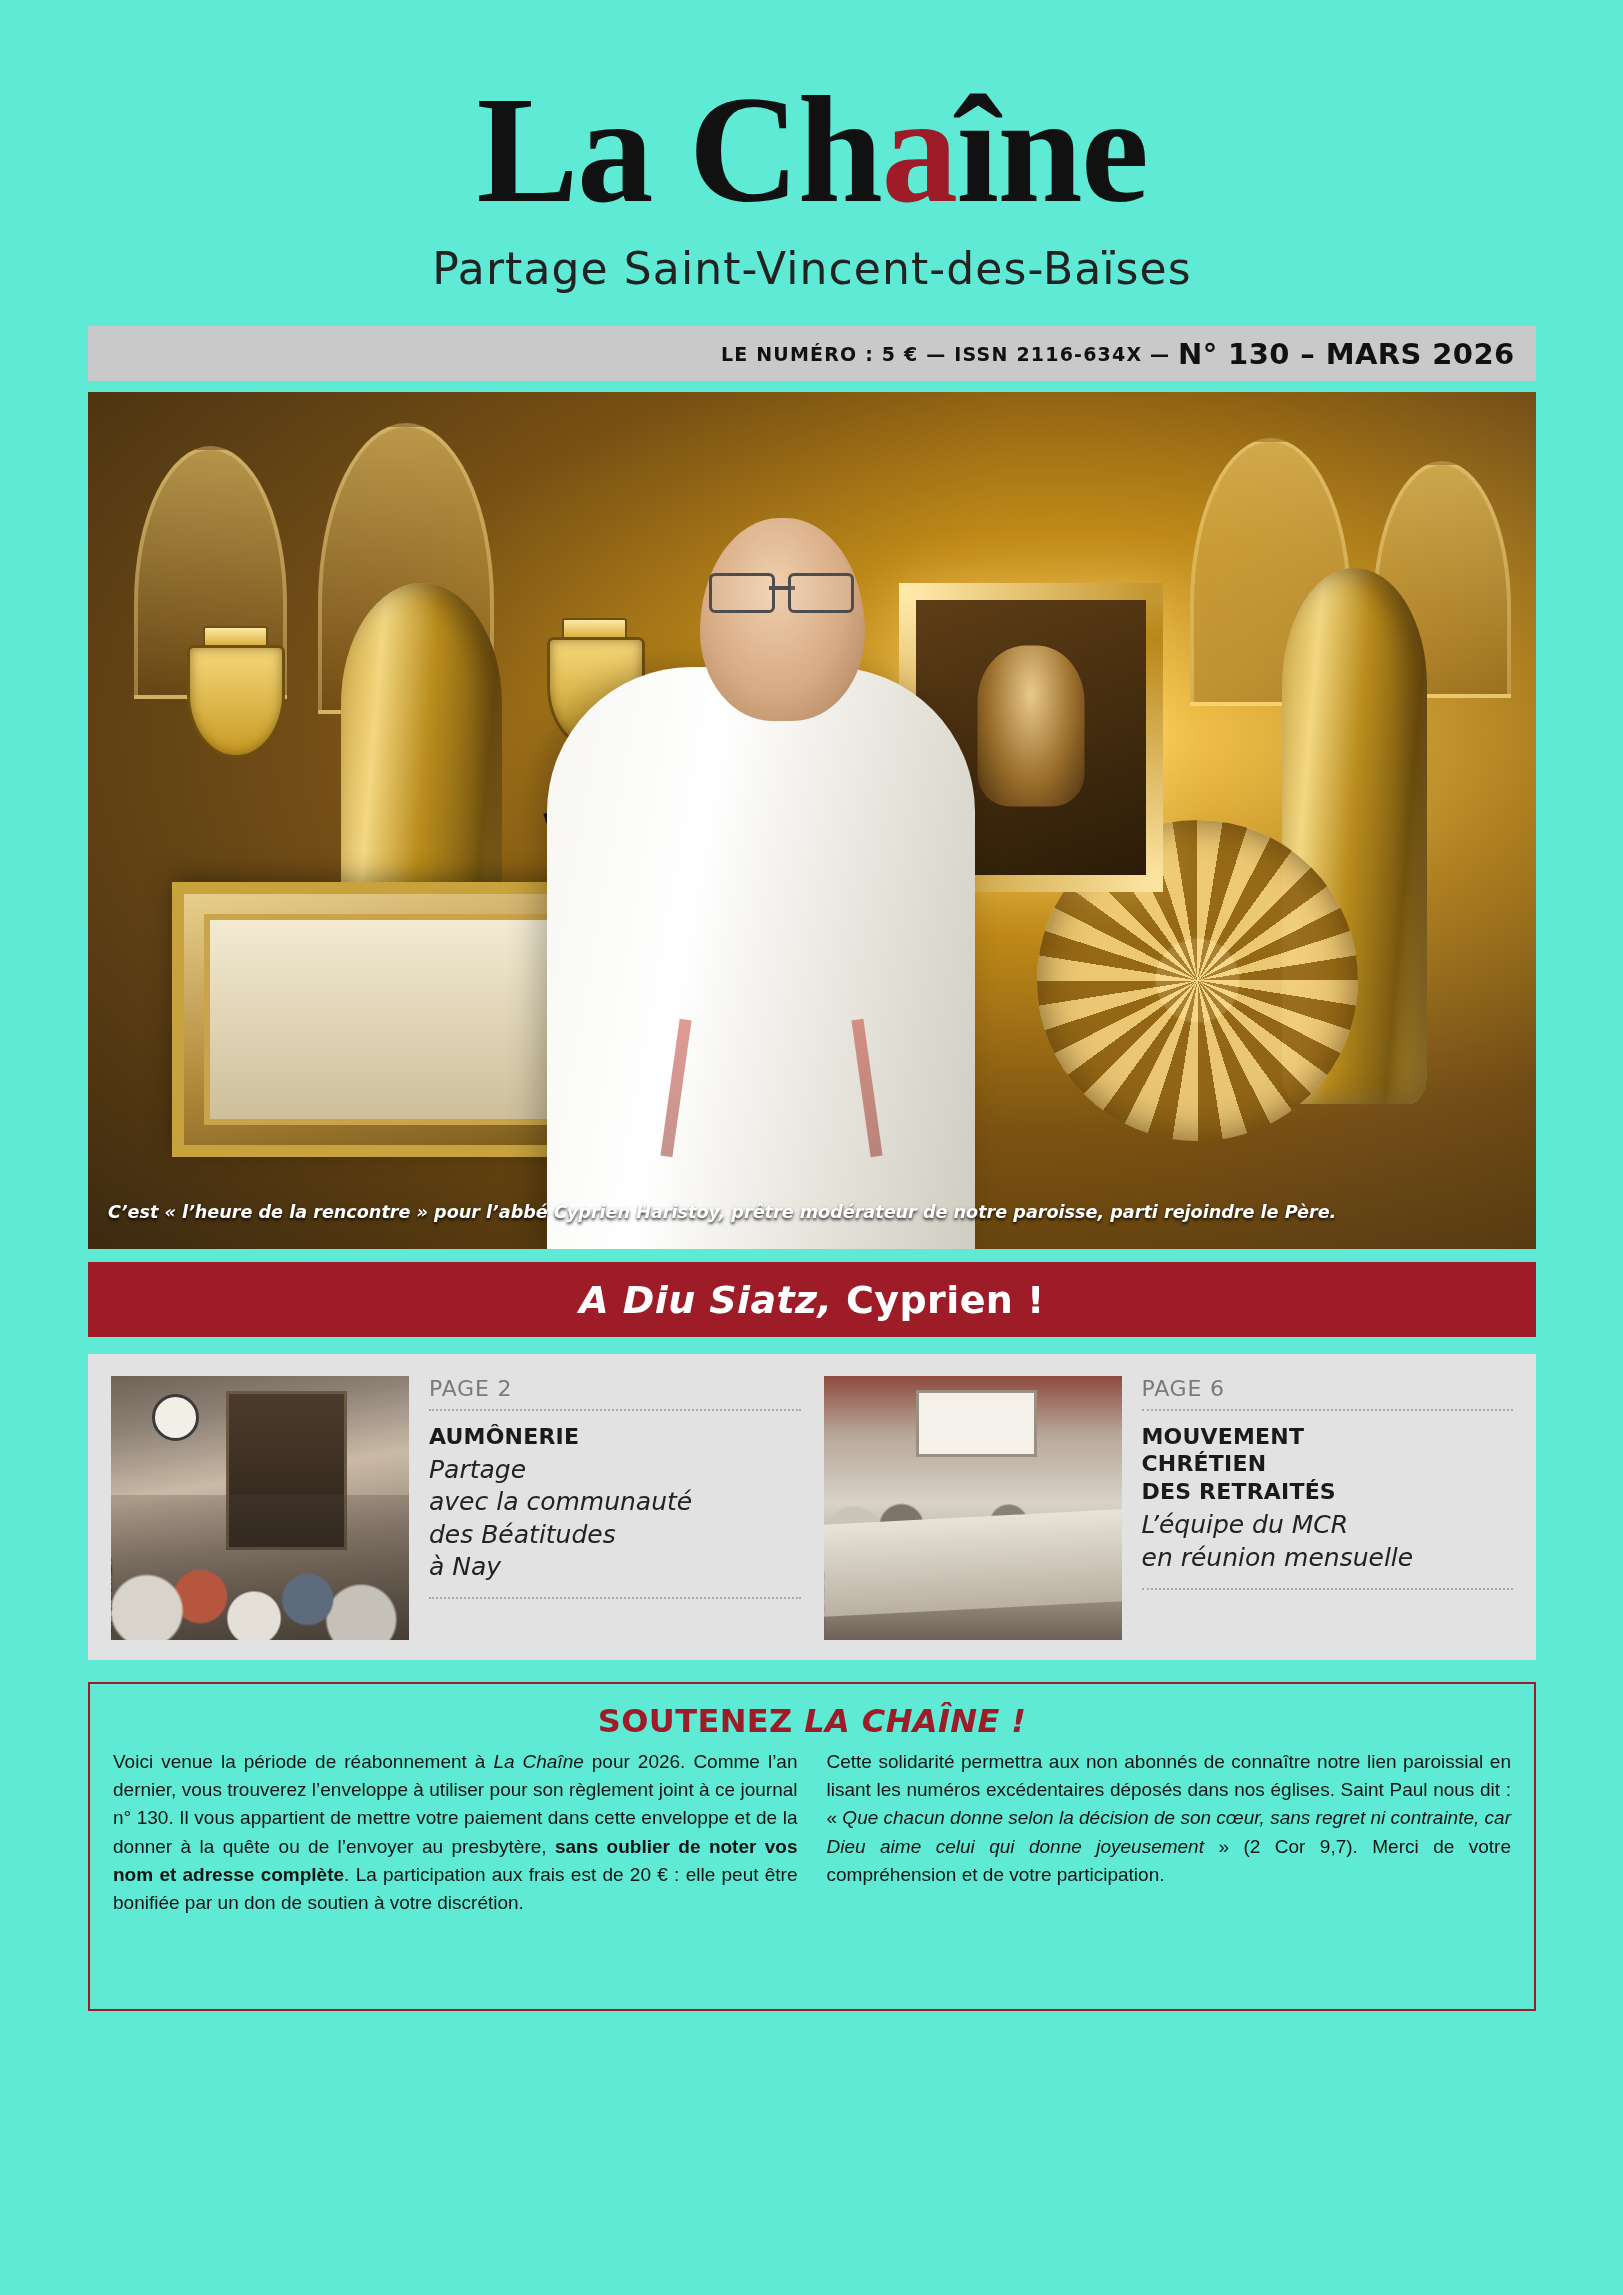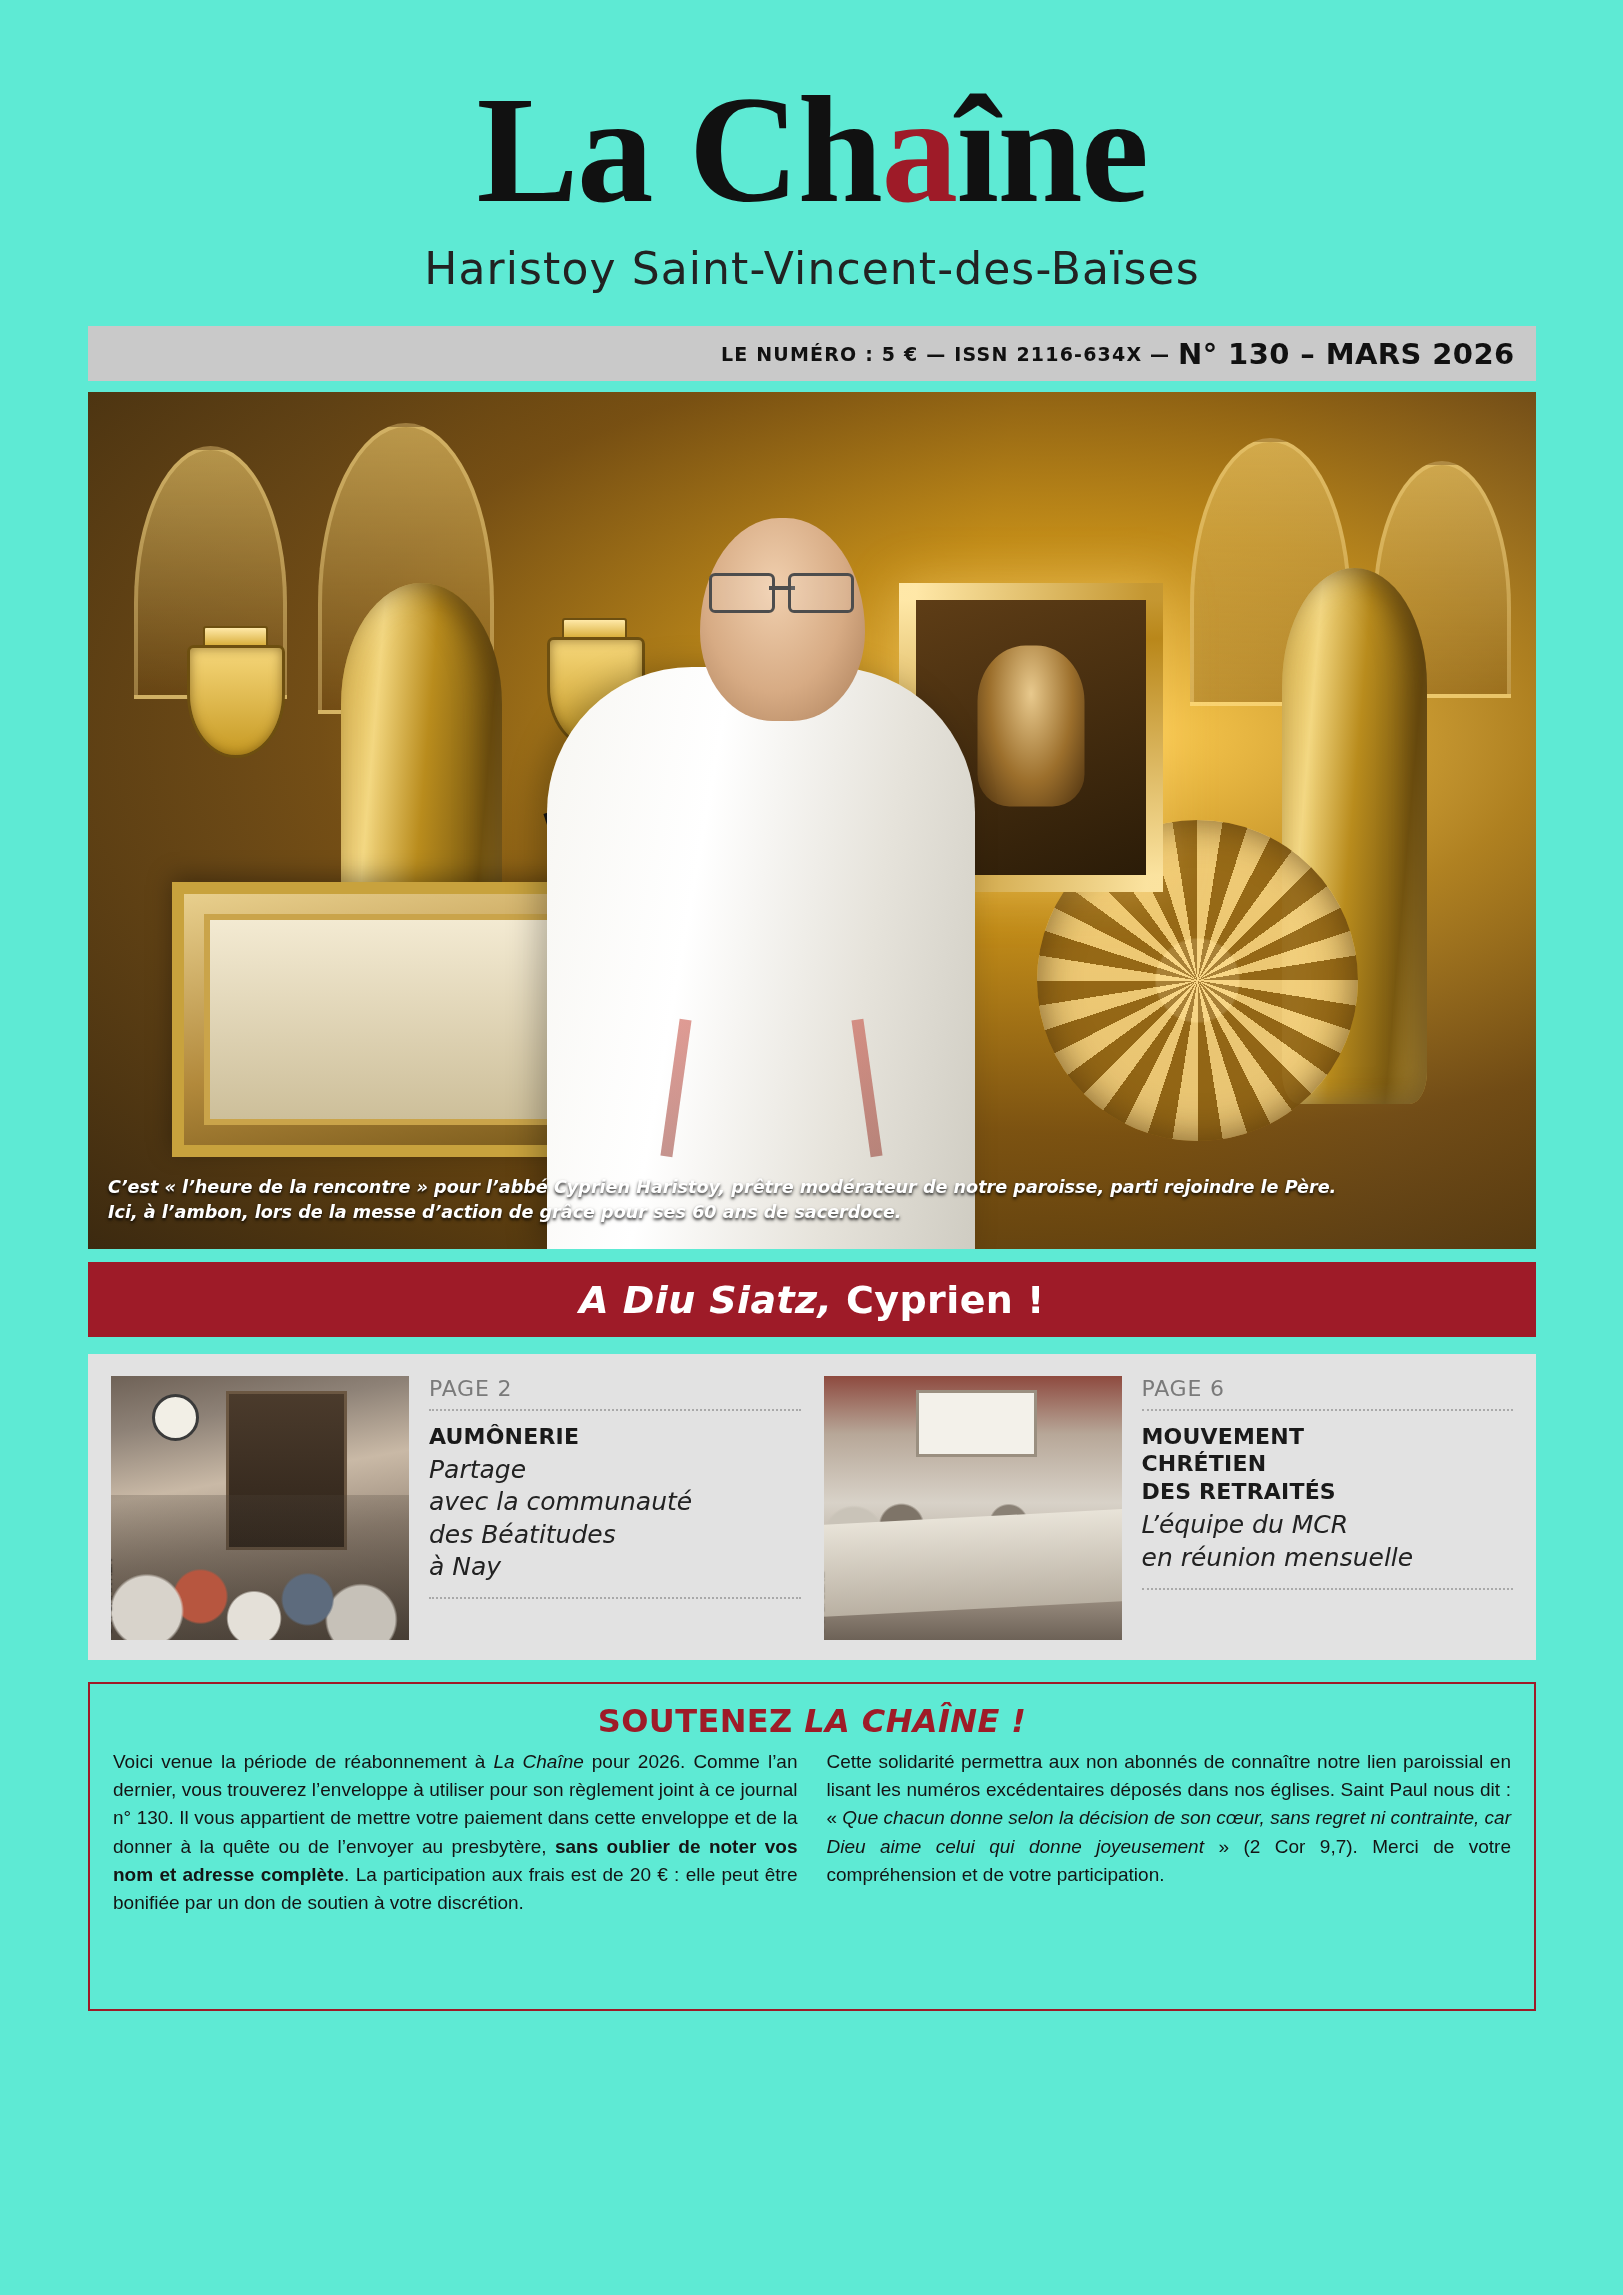--- a/index.html
+++ b/index.html
@@ -406,21 +406,21 @@
     color: #141414;
   }
 </style>
 </head>
 <body>
 
 <div class="page">
 
   <div class="masthead">
     <div class="masthead-title"><span>La Ch</span><span class="accent">a</span><span>îne</span></div>
-    <div class="masthead-sub">Haristoy Saint-Vincent-des-Baïses</div>
+    <div class="masthead-sub">Partage Saint-Vincent-des-Baïses</div>
   </div>
 
   <div class="issue-bar">
     <span class="small">LE NUMÉRO : 5 € — ISSN 2116-634X —</span>
     <span class="big">N° 130 – MARS 2026</span>
   </div>
 
   <div class="hero">
     <div class="hero-art"></div>
     <div class="arch a1"></div>
@@ -446,21 +446,20 @@
     <div class="stole-l"></div>
     <div class="stole-r"></div>
     <div class="priest-head"></div>
     <div class="glasses">
       <div class="lens l"></div>
       <div class="bridge"></div>
       <div class="lens r"></div>
     </div>
     <div class="hero-caption">
       <div>C’est « l’heure de la rencontre » pour l’abbé Cyprien Haristoy, prêtre modérateur de notre paroisse, parti rejoindre le Père.</div>
-      <div>Ici, à l’ambon, lors de la messe d’action de grâce pour ses 60 ans de sacerdoce.</div>
     </div>
 
   </div>
 
   <div class="headline-band">
     <div class="text"><span class="ital">A Diu Siatz,</span>&nbsp;<span>Cyprien !</span></div>
   </div>
 
   <div class="teasers">
 

